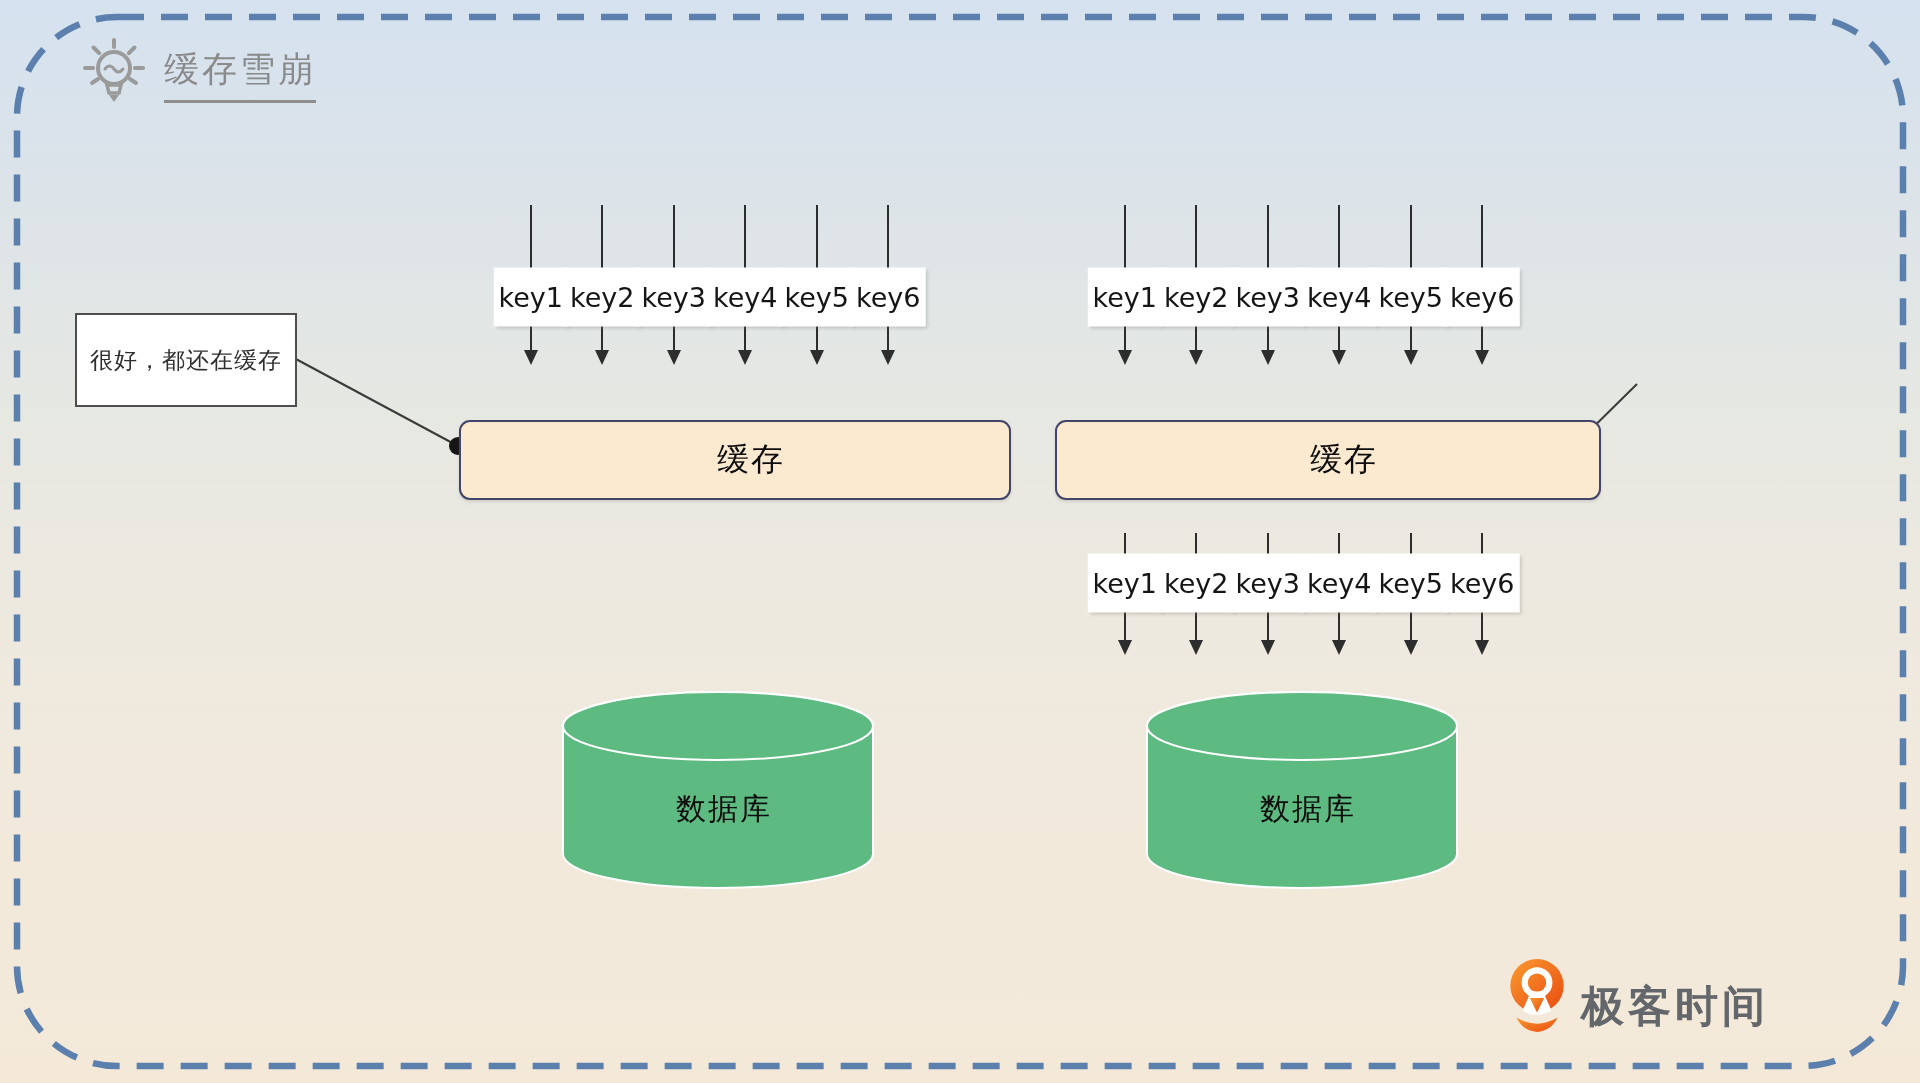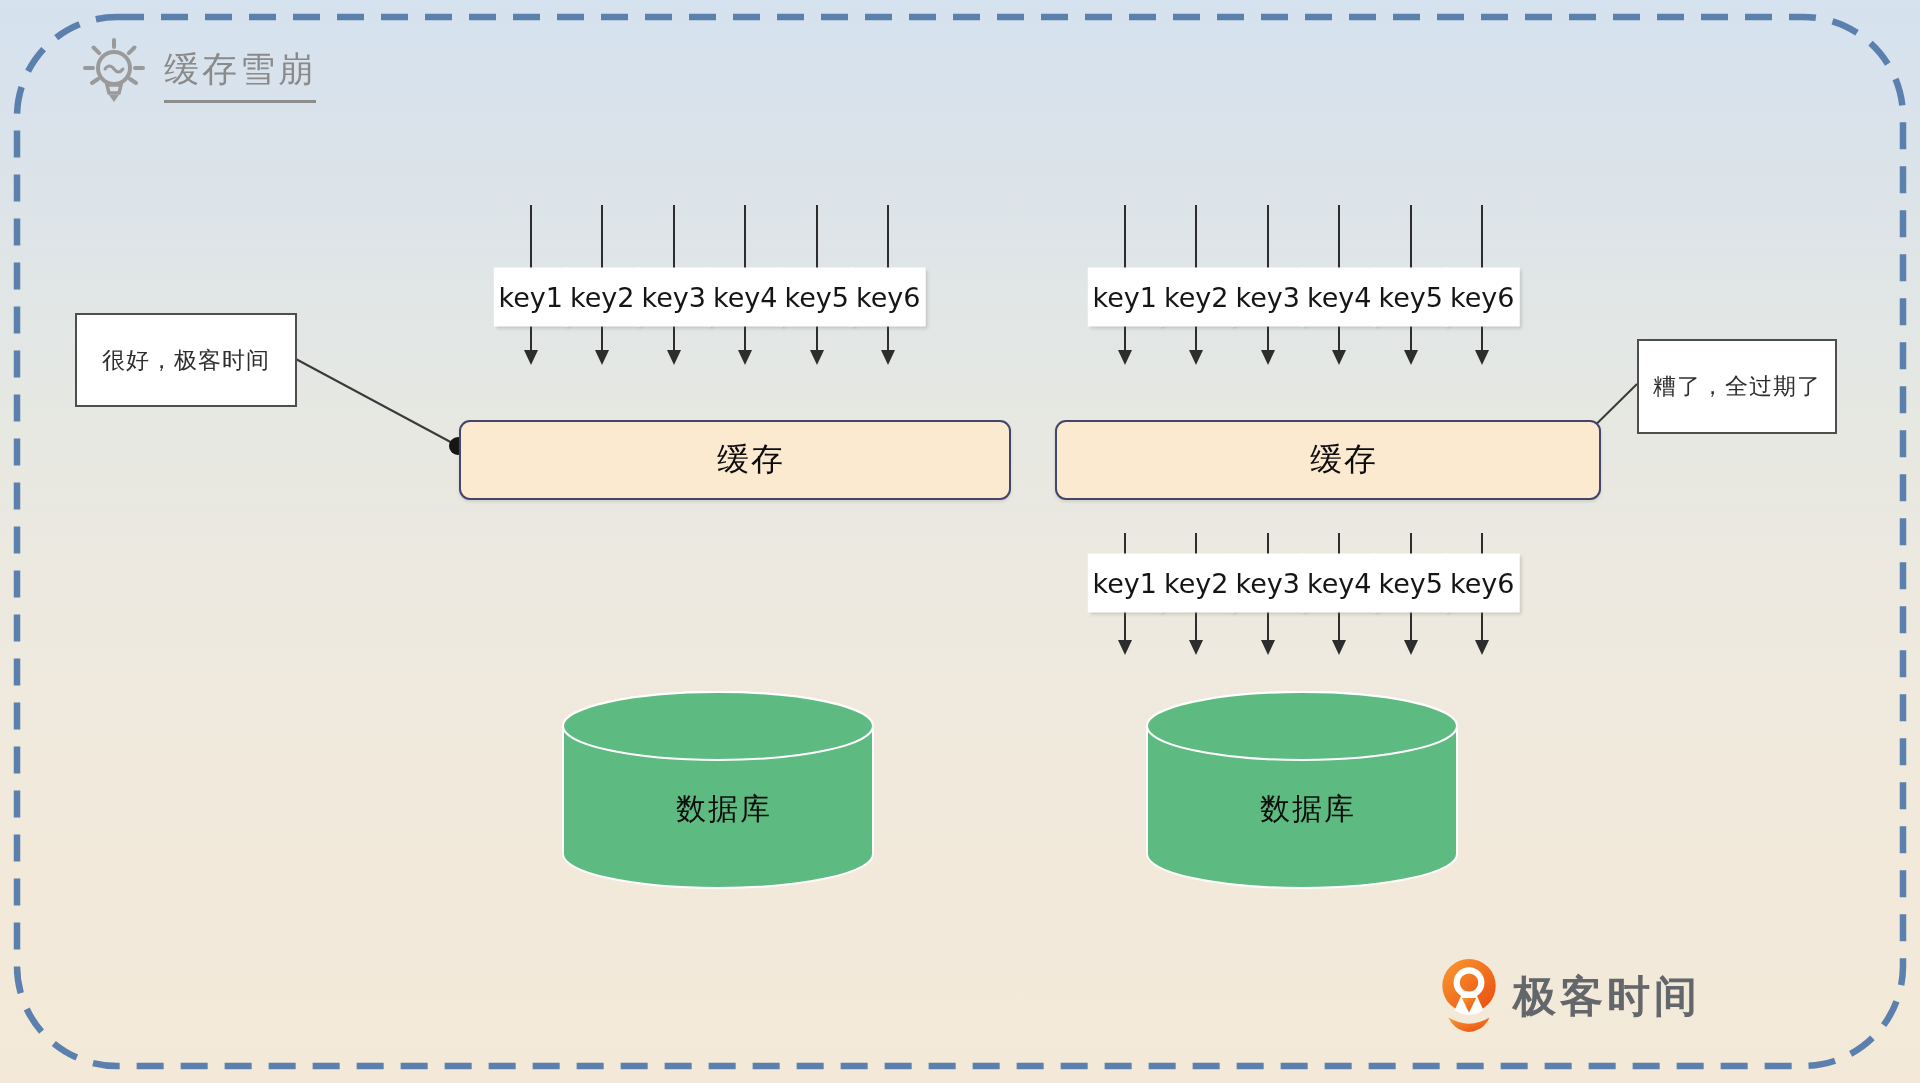--- a/index.html
+++ b/index.html
@@ -56,21 +56,21 @@
   .callout.right{left:1637px;top:339px;width:196px;height:91px;}
 
   
   .cylinder{position:absolute;width:320px;height:200px;}
   .cylinder.left{left:558px;top:690px;}
   .cylinder.right{left:1142px;top:690px;}
   .db-label{position:absolute;left:12px;right:0;top:99px;text-align:center;
     font-size:30px;color:#0c0c0c;letter-spacing:2px;}
 
   
-  .logo{position:absolute;left:1440px;top:958px;display:flex;align-items:center;gap:15px;}
+  .logo{position:absolute;left:1508px;top:958px;display:flex;align-items:flex-end;gap:15px;}
   .logo-text{font-size:43px;font-weight:bold;color:#63666a;letter-spacing:4px;}
 </style>
 </head>
 <body>
 
 <div class="canvas">
 
   <svg class="overlay-svg" width="1920" height="1083" viewBox="0 0 1920 1083">
     <rect x="17" y="17" width="1886" height="1049" rx="100" fill="none" stroke="#5b80ad" stroke-width="6.5" stroke-dasharray="27 17"></rect>
     <line x1="294" y1="358" x2="458" y2="446" stroke="#3a3a3a" stroke-width="2"></line>
@@ -165,24 +165,21 @@
   </div>
 
   <div class="cache-box left">
     <span>缓存</span>
   </div>
   <div class="cache-box right">
     <span>缓存</span>
   </div>
 
   <div class="callout left">
-    <span>很好，极客时间</span>
-  </div>
-  <div class="callout right">
-    <span>糟了，全过期了</span>
+    <span>很好，都还在缓存</span>
   </div>
 
   <div class="key-row short" style="left:1089px;top:533px;">
     <div class="key-col">
       <div class="key-line"></div>
       <div class="key-arrow"></div>
       <span class="key-label">key1</span>
     </div>
     <div class="key-col">
       <div class="key-line"></div>

